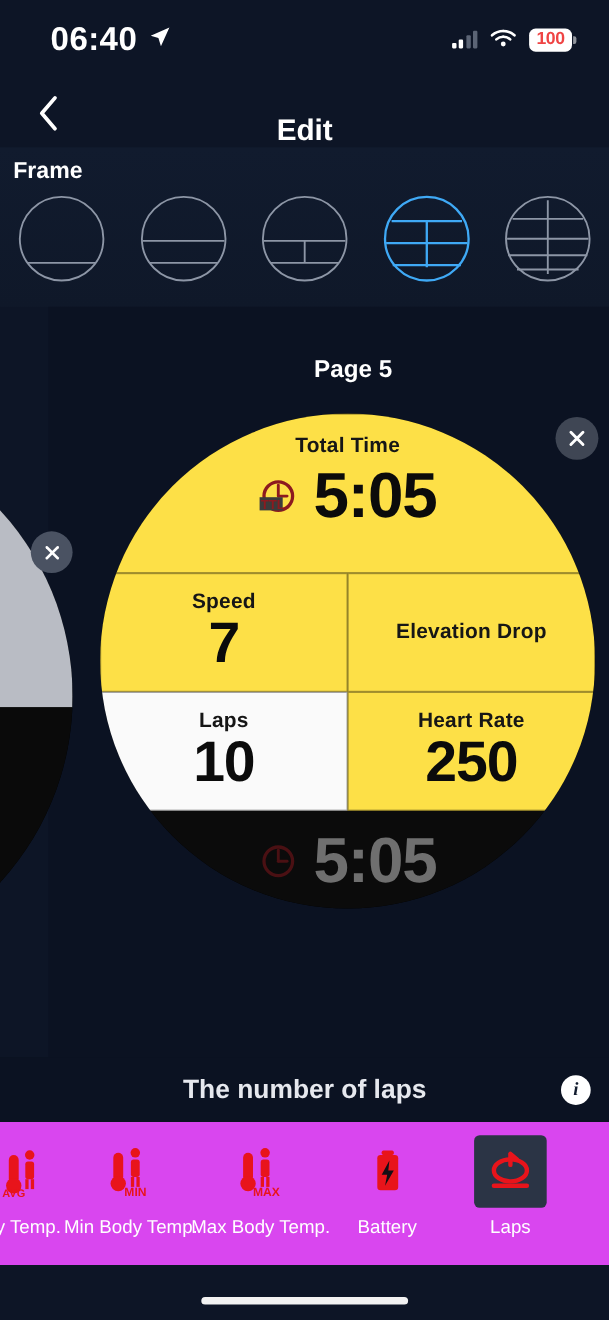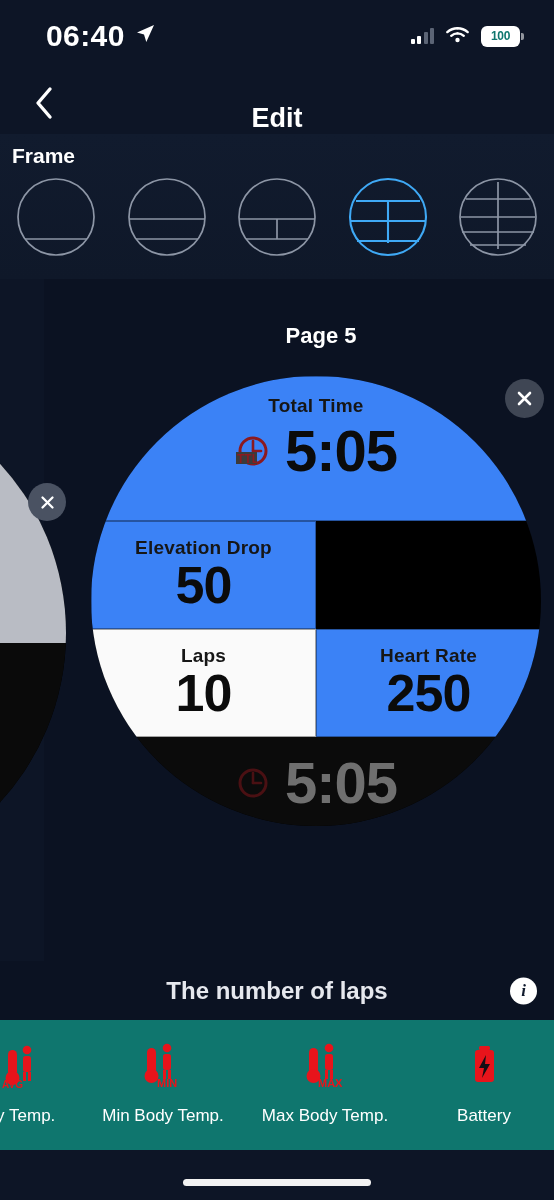--- a/index.html
+++ b/index.html
@@ -25,21 +25,21 @@
   .sig-bars { display:flex; align-items:flex-end; gap:2.5px; height:16px; }
   .sig-bars i { display:block; width:4px; background:#fff; border-radius:1px; }
   .sig-bars i:nth-child(1){ height:5px; background:#fff;}
   .sig-bars i:nth-child(2){ height:8px; background:#fff;}
   .sig-bars i:nth-child(3){ height:12px; background:#5b6475;}
   .sig-bars i:nth-child(4){ height:16px; background:#5b6475;}
   .batt {
     position:relative; width:39px; height:21px; border-radius:6px; background:#fff;
     display:flex; align-items:center; justify-content:center;
   }
-  .batt span { color:#0f766e; font-size:12px; font-weight:bold; letter-spacing:-0.4px; }
+  .batt span { color:#ef4444; font-size:16px; font-weight:bold; letter-spacing:-0.4px; }
   .batt:after { content:""; position:absolute; right:-4px; top:7px; width:3px; height:7px;
     background:rgba(255,255,255,.55); border-radius:0 2px 2px 0; }
 
   
   .navbar {
     position:absolute; top:72px; left:0; width:554px; height:62px;
     display:flex; align-items:flex-end; justify-content:center;
   }
   .nav-title { color:#fff; font-size:27px; font-weight:bold; }
   .nav-back {
@@ -90,21 +90,21 @@
 
   
   .card-main {
     position:absolute; left:47px; top:15px;
     width:450px; height:450px; border-radius:50%;
     overflow:hidden; background:#000;
   }
   .wf { position:absolute; inset:0; display:flex; flex-direction:column; }
   .wf-row { display:flex; width:100%; }
   .cell {
-    position:relative; background:#3b82f6; color:#111;
+    position:relative; background:#fde047; color:#111;
     display:flex; flex-direction:column; align-items:center; justify-content:center;
     border:0.5px solid rgba(0,0,0,0.35);
   }
   .cell .c-label {
     font-size:19px; font-weight:bold; color:#161616;
     font-family:"Liberation Sans Narrow","Liberation Sans",sans-serif;
     letter-spacing:0.2px;
   }
   .cell .c-value {
     font-size:52px; font-weight:bold; color:#0b0b0b; line-height:1.02;
@@ -143,21 +143,21 @@
   .info-icon {
     position:absolute; right:17px; top:50%; transform:translateY(-50%);
     width:27px; height:27px; border-radius:50%; background:#fff;
     display:flex; align-items:center; justify-content:center; cursor:pointer;
   }
   .info-icon em { font-size:17px; font-weight:bold; color:#111b2e; font-family:"Liberation Serif",serif; }
 
   
   .picker {
     position:absolute; top:1020px; left:0; width:554px; height:130px;
-    background:#0f766e; display:flex; align-items:flex-start; overflow:hidden;gap:44px;
+    background:#d946ef; display:flex; align-items:flex-start; overflow:hidden;
   }
   .metric {
     flex:0 0 auto; display:flex; flex-direction:column; align-items:center;
     padding-top:12px; cursor:pointer;
   }
   .metric .tile {
     width:66px; height:66px; border-radius:5px;
     display:flex; align-items:center; justify-content:center;
   }
   .metric.sel .tile { background:#2b3445; }
@@ -297,22 +297,25 @@
                   <rect x="1" y="19" width="21" height="12" fill="#3b3b3b"></rect>
                   <text x="2" y="30" font-family="Liberation Sans, sans-serif" font-size="12" font-weight="bold" fill="#8c1a1f">TTL</text>
                 </svg>
                 <div class="c-value">5:05</div>
               </div>
             </div>
           </div>
 
           <div class="wf-row r2">
             <div class="cell">
+              <div class="c-label">Speed</div>
+              <div class="c-value">7</div>
+            </div>
+            <div class="cell">
               <div class="c-label">Elevation Drop</div>
-              <div class="c-value">50</div>
             </div>
           </div>
 
           <div class="wf-row r3">
             <div class="cell selected">
               <div class="c-label">Laps</div>
               <div class="c-value">10</div>
             </div>
             <div class="cell">
               <div class="c-label">Heart Rate</div>

